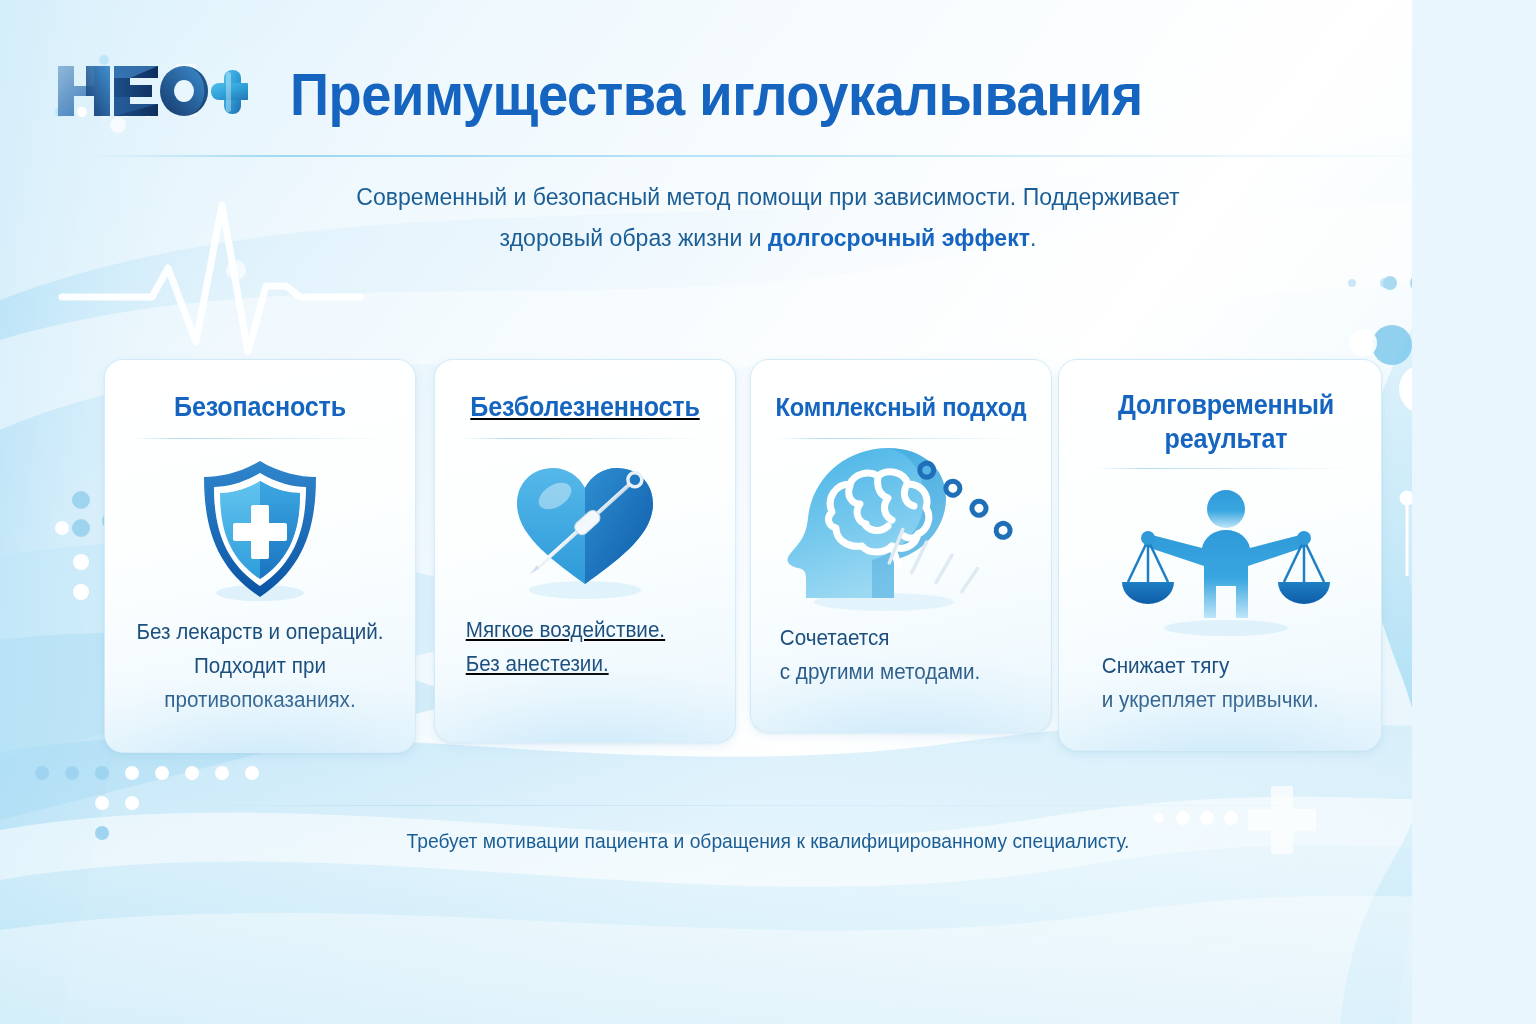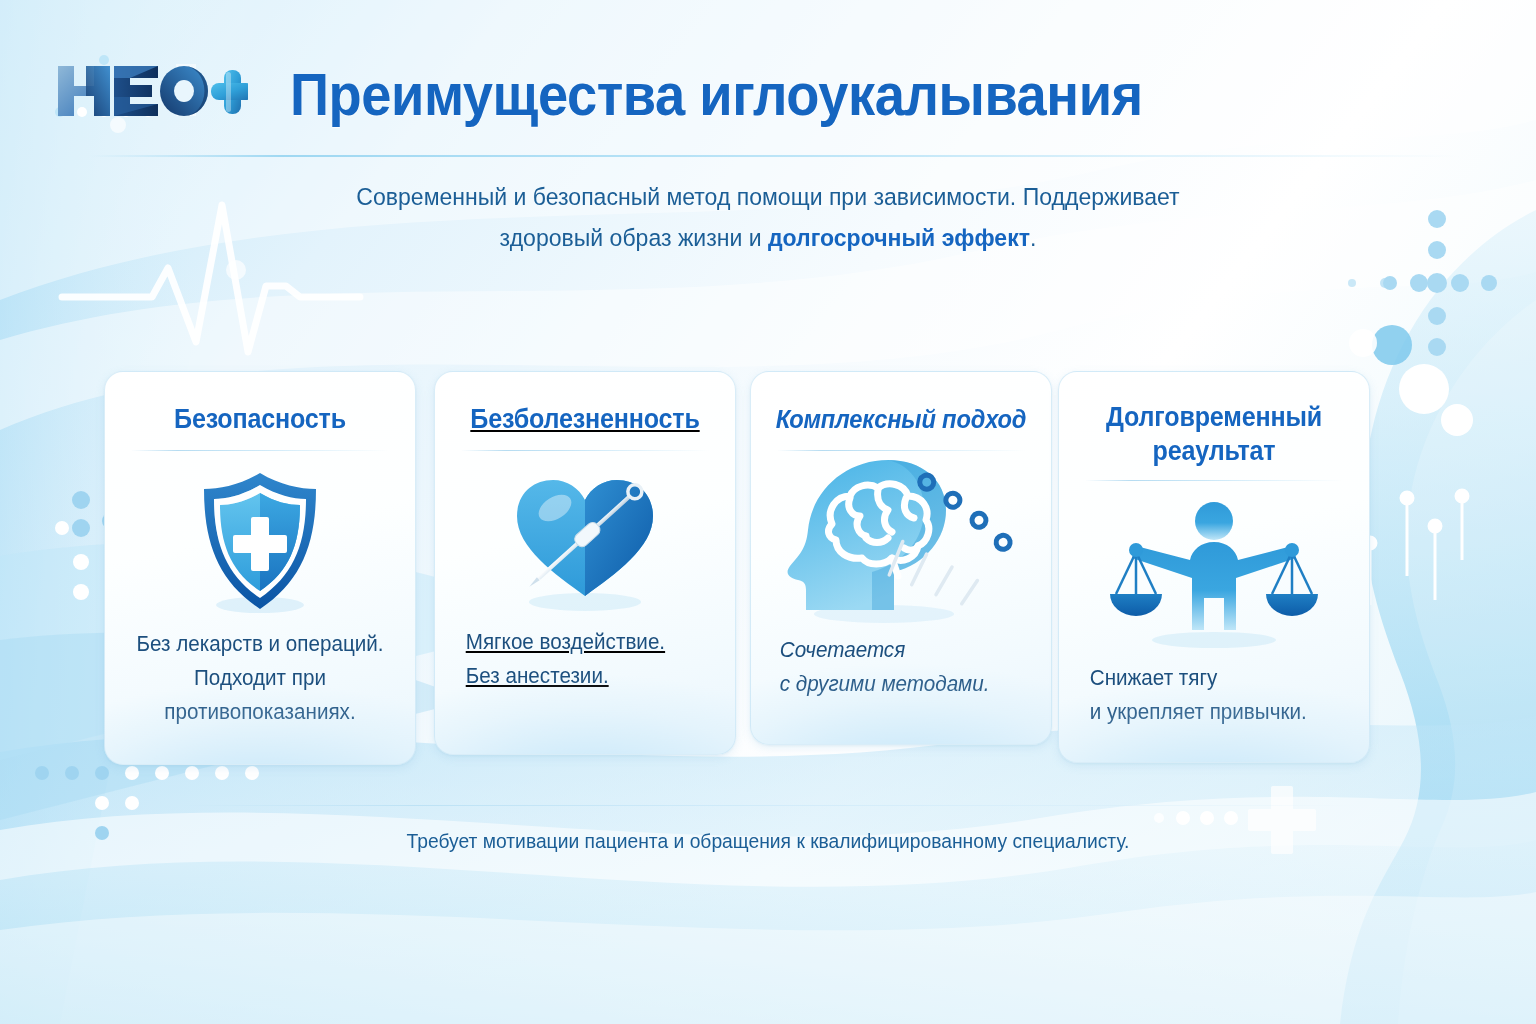--- a/index.html
+++ b/index.html
@@ -1,21 +1,21 @@
 <!DOCTYPE html>
 <html lang="ru"><head>
 <meta charset="utf-8">
 <style>
   html,body{margin:0;padding:0;}
   body{
     width:1536px;height:1024px;overflow:hidden;
     font-family:"Liberation Sans","DejaVu Sans",sans-serif;
     background:#eaf6fd;
   }
-  #stage{position:relative;width:1536px;height:1024px;overflow:hidden;
+  #stage{position:relative;width:1412px;height:1024px;overflow:hidden;
          background:linear-gradient(128deg,#bfe6f8 0%,#e3f3fc 22%,#f6fbfe 46%,#ffffff 62%,#f2fafd 80%,#dff1fb 100%);}
 
   
   .bg-svg{position:absolute;inset:0;width:1536px;height:1024px;pointer-events:none;}
 
   
   .header{position:absolute;left:0;top:0;width:1536px;height:152px;}
   .logo{position:absolute;left:48px;top:52px;width:200px;height:72px;}
   .page-title{
     position:absolute;left:290px;top:56px;width:920px;height:78px;
@@ -28,34 +28,34 @@
 
   
   .subtitle{position:absolute;left:268px;top:176px;width:1000px;
     text-align:center;color:#1b5e96;font-size:24.5px;line-height:41px;
     transform:scaleX(.94);transform-origin:center top;}
   .subtitle b{color:#1565c0;font-weight:bold;}
 
   
   .cards{position:absolute;left:0;top:355px;width:1536px;height:400px;}
   .card{
-    position:absolute;top:16px;
+    position:absolute;top:4px;
     background:linear-gradient(168deg,#ffffff 0%,#fdffff 42%,#f2fafe 78%,#eaf6fd 100%);
     border:1px solid rgba(186,223,243,.55);
     border-radius:19px;
     box-shadow:0 3px 10px rgba(120,180,215,.16),0 1px 2px rgba(120,180,215,.12);
     overflow:hidden;
   }
   .card .sheen{position:absolute;left:0;bottom:0;width:100%;height:160px;
     background:radial-gradient(120% 95% at 50% 118%,rgba(164,216,245,.50) 0%,rgba(196,230,248,.22) 48%,rgba(255,255,255,0) 72%);
     pointer-events:none;}
   .c1{left:104px;width:310px;height:392px;}
   .c2{left:434px;width:300px;height:382px;text-decoration:underline;}
-  .c3{left:750px;width:300px;height:372px;font-style:italic;}
-  .c4{left:1058px;width:310px;height:390px;}
+  .c3{left:750px;width:300px;height:372px;}
+  .c4{left:1058px;width:310px;height:390px;padding-left:12px;}
 
   .card-title{
     position:relative;text-align:center;color:#1565c0;font-weight:bold;
     font-size:27px;line-height:34px;letter-spacing:-.2px;
     transform:scaleX(.93);transform-origin:center top;
     padding:0 10px;
   }
   .c1 .card-title,.c2 .card-title,.c3 .card-title{margin-top:30px;}
   .c4 .card-title{margin-top:28px;}
   .c3 .card-title{font-size:25.5px;}

